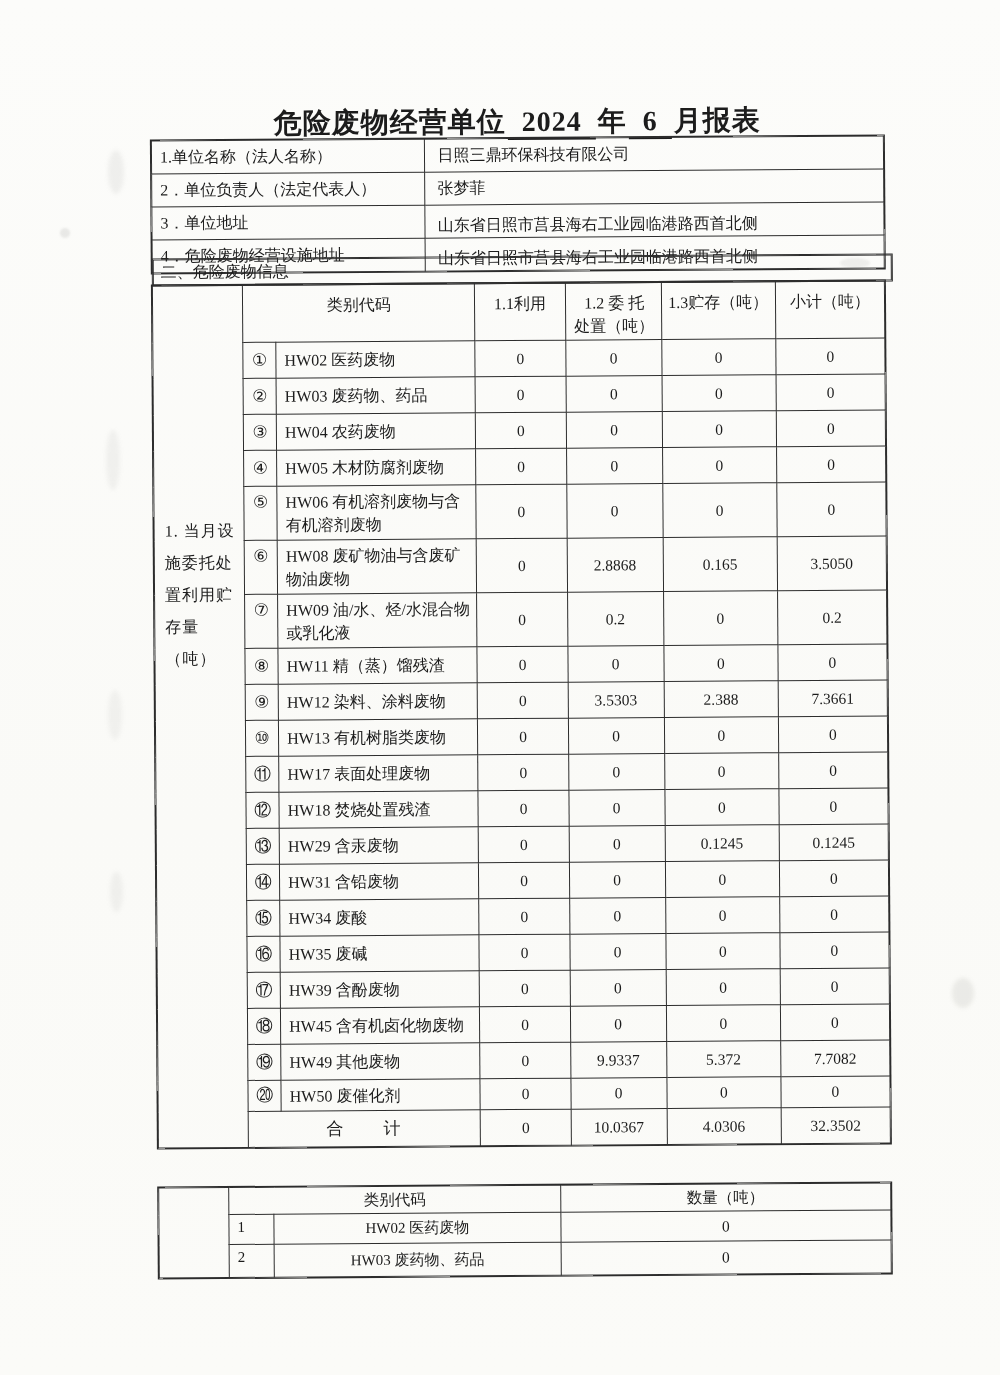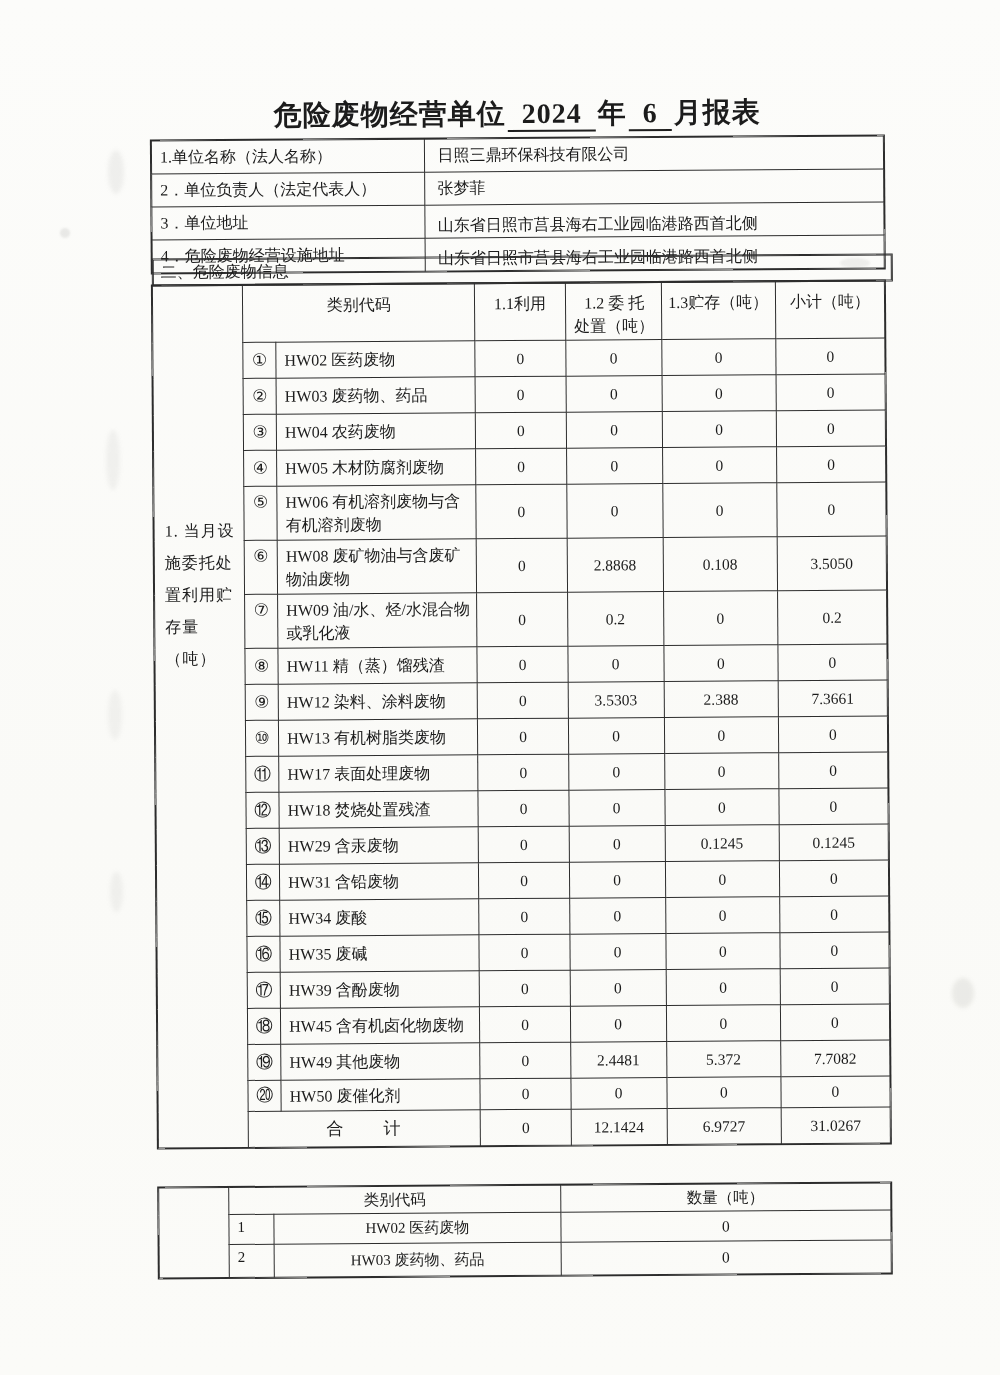--- a/index.html
+++ b/index.html
@@ -21,21 +21,21 @@
     transform-origin:520px 300px;
   }
   
   .title-wrap{
     position:absolute;left:152px;top:90px;width:733px;
     text-align:center;font-size:28px;font-weight:bold;
     letter-spacing:1px;white-space:nowrap;
   }
   .title-underlined{
     display:inline-block;border-bottom:2px solid #1d1d1d;
-    padding:0 14px;margin:8px 2px;
+    padding:0 14px;margin:16px 2px;
   }
   
   table{border-collapse:collapse;table-layout:fixed;position:absolute;background:transparent;}
   td,th{
     border:1px solid #2d2d2d;
     font-weight:normal;
     font-size:15.5px;
     padding:2px 4px;
     overflow:hidden;
     line-height:1.45;
@@ -193,21 +193,21 @@
         <td>0</td>
         <td>0</td>
         <td>0</td>
         <td>0</td>
       </tr>
       <tr class="h56">
         <td class="num-cell" style="vertical-align:top;padding-top:4px;">⑥</td>
         <td class="name-cell">HW08 废矿物油与含废矿物油废物</td>
         <td>0</td>
         <td>2.8868</td>
-        <td>0.108</td>
+        <td>0.165</td>
         <td>3.5050</td>
       </tr>
       <tr class="h56">
         <td class="num-cell" style="vertical-align:top;padding-top:4px;">⑦</td>
         <td class="name-cell">HW09 油/水、烃/水混合物或乳化液</td>
         <td>0</td>
         <td>0.2</td>
         <td>0</td>
         <td>0.2</td>
       </tr>
@@ -296,38 +296,38 @@
         <td class="name-cell">HW45 含有机卤化物废物</td>
         <td>0</td>
         <td>0</td>
         <td>0</td>
         <td>0</td>
       </tr>
       <tr class="h38">
         <td class="num-cell">⑲</td>
         <td class="name-cell">HW49 其他废物</td>
         <td>0</td>
-        <td>2.4481</td>
+        <td>9.9337</td>
         <td>5.372</td>
         <td>7.7082</td>
       </tr>
       <tr class="h33">
         <td class="num-cell">⑳</td>
         <td class="name-cell">HW50 废催化剂</td>
         <td>0</td>
         <td>0</td>
         <td>0</td>
         <td>0</td>
       </tr>
       <tr class="h38">
         <td colspan="2" class="total-label">合　　计</td>
         <td>0</td>
-        <td>12.1424</td>
-        <td>6.9727</td>
-        <td>31.0267</td>
+        <td>10.0367</td>
+        <td>4.0306</td>
+        <td>32.3502</td>
       </tr>
     </tbody>
       </table>
 
     <table class="bottom-table outer">
       <colgroup>
         <col style="width:70px">
           <col style="width:45px">
           <col style="width:286px">
           <col style="width:330px">

